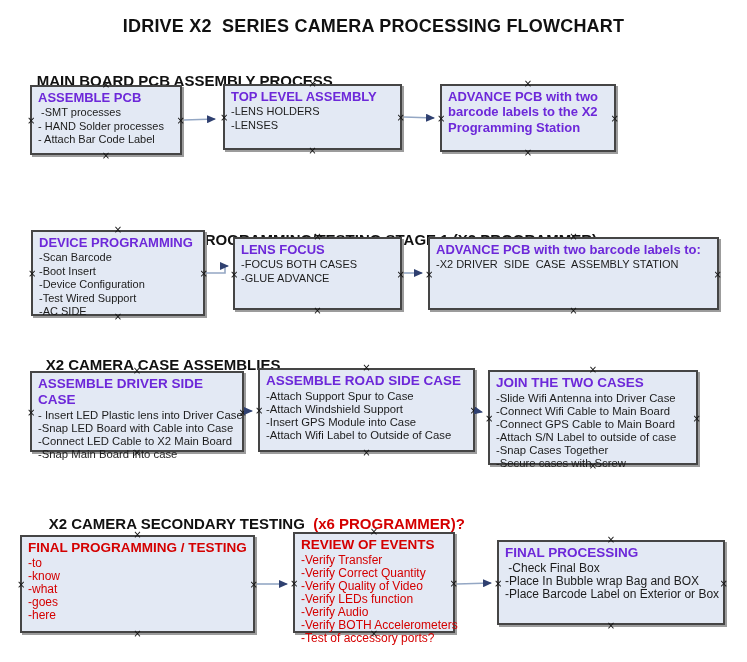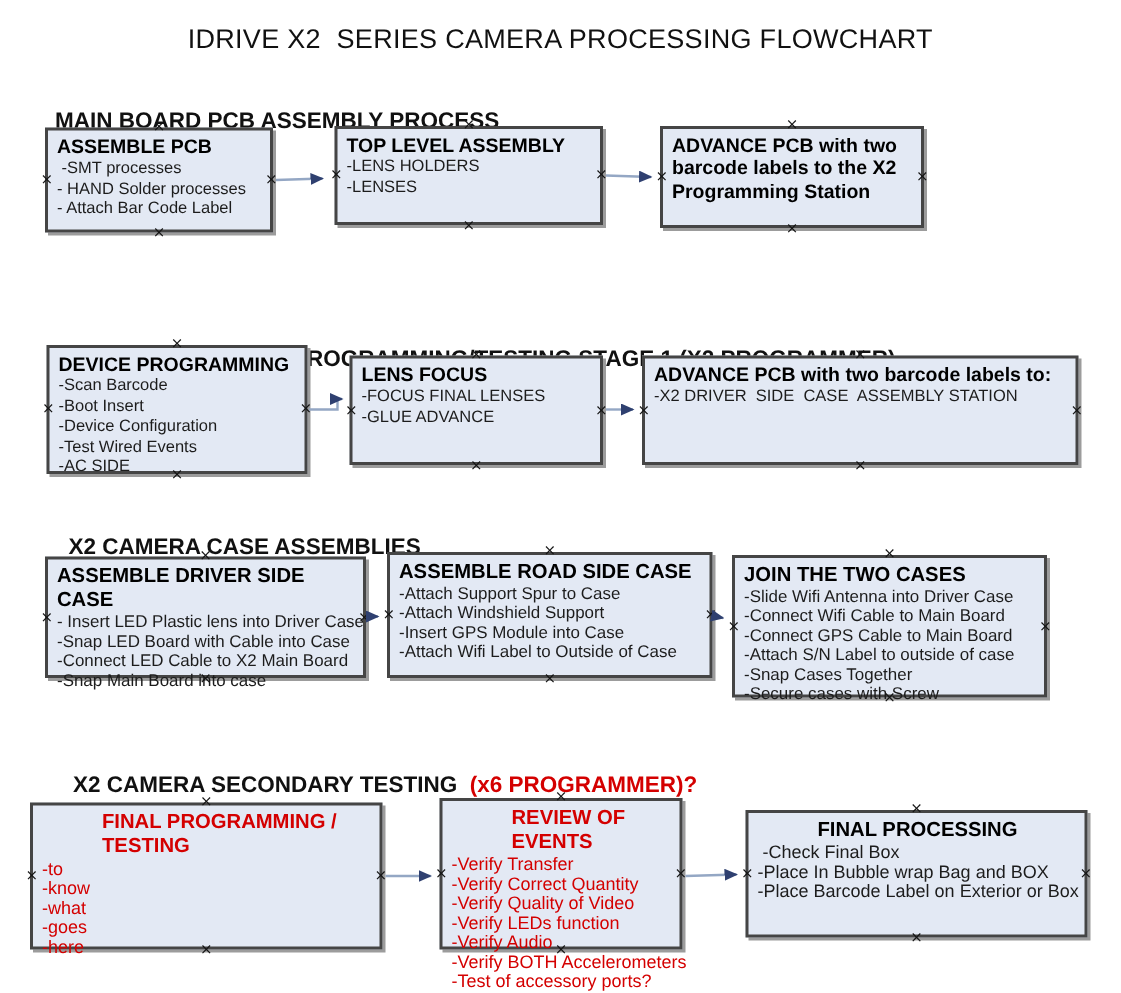--- a/index.html
+++ b/index.html
@@ -1,35 +1,35 @@
 <!DOCTYPE html>
 <html style="--box-fill: #e3e9f4; --box-border: #454545; --red: #d40000; --arrow-line: #94a7c4; --arrow-head: #2f4070;"><head>
 <meta charset="utf-8">
 <style>
   html,body{margin:0;padding:0;background:#ffffff;}
   body{width:747px;height:662px;position:relative;overflow:hidden;
        font-family:"Liberation Sans","DejaVu Sans",sans-serif;color:#1a1a1a;}
   .canvas{position:absolute;inset:0;}
 
   .page-title{position:absolute;top:16px;left:0;width:747px;text-align:center;
-              font-size:18px;font-weight:normal;letter-spacing:.2px;white-space:pre;color:#111;}
+              font-size:18px;font-weight:bold;letter-spacing:.2px;white-space:pre;color:#111;}
 
   .section-heading{position:absolute;font-size:15px;font-weight:bold;white-space:pre;color:#111;}
   .section-heading .red-part{color:var(--red);}
 
   .box{position:absolute;box-sizing:border-box;background:var(--box-fill);
        border:2px solid var(--box-border);box-shadow:2px 2px 0 #9c9c9c;
        padding:3px 5px 0 6px;overflow:visible;}
-  .box-title{font-weight:bold;font-size:13px;line-height:1.18;color:#000000;}
+  .box-title{font-weight:bold;font-size:13px;line-height:1.18;color:#6d28d9;}
   .box-lines{margin-top:1px;}
   .box-line{font-size:11px;line-height:1.22;white-space:pre;color:#1c1c1c;}
 
   .r3 .box-title{font-size:13.5px;}
   .r3 .box-line{font-size:11.3px;line-height:1.15;}
-  .r4 .box-title{font-size:13.5px;margin-left:40px;}
+  .r4 .box-title{font-size:13.5px;}
   .r4 .box-line{font-size:12px;line-height:1.09;}
   .red-text .box-title,.red-text .box-line{color:var(--red);}
 
   .anchor{position:absolute;color:#141414;font-size:10px;line-height:7px;
           font-family:"DejaVu Sans",sans-serif;pointer-events:none;}
   .a-t{top:-6px;left:50%;transform:translateX(-50%);}
   .a-b{bottom:-6px;left:50%;transform:translateX(-50%);}
   .a-l{left:-5px;top:50%;transform:translateY(-50%);}
   .a-r{right:-5px;top:50%;transform:translateY(-50%);}
 
@@ -88,32 +88,32 @@
       <span class="anchor a-l">×</span>
       <span class="anchor a-r">×</span>
     </div>
 
   <div class="box r2" style="left:31px;top:230px;width:174px;height:86px;">
     <div class="box-title">DEVICE PROGRAMMING</div>
     <div class="box-lines">
         <div class="box-line">-Scan Barcode</div>
         <div class="box-line">-Boot Insert</div>
         <div class="box-line">-Device Configuration</div>
-        <div class="box-line">-Test Wired Events</div>
+        <div class="box-line">-Test Wired Support</div>
         <div class="box-line">-AC SIDE</div>
       </div>
   <span class="anchor a-t">×</span>
       <span class="anchor a-b">×</span>
       <span class="anchor a-l">×</span>
       <span class="anchor a-r">×</span>
     </div>
   <div class="box r2" style="left:233px;top:237px;width:169px;height:73px;">
     <div class="box-title">LENS FOCUS</div>
     <div class="box-lines">
-        <div class="box-line">-FOCUS FINAL LENSES</div>
+        <div class="box-line">-FOCUS BOTH CASES</div>
         <div class="box-line">-GLUE ADVANCE</div>
       </div>
   <span class="anchor a-t">×</span>
       <span class="anchor a-b">×</span>
       <span class="anchor a-l">×</span>
       <span class="anchor a-r">×</span>
     </div>
   <div class="box r2" style="left:428px;top:237px;width:291px;height:73px;">
     <div class="box-title">ADVANCE PCB with two barcode labels to:</div>
     <div class="box-lines">

